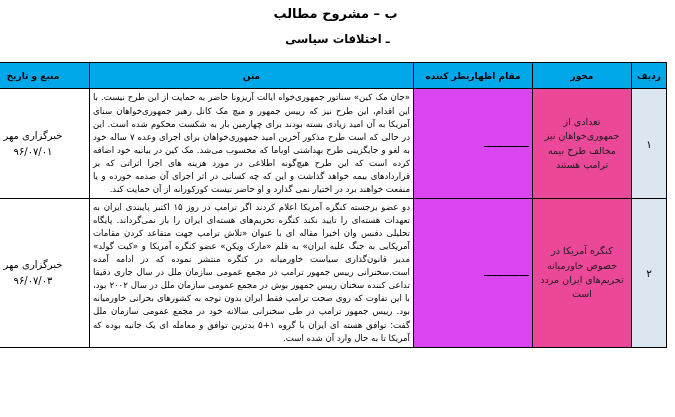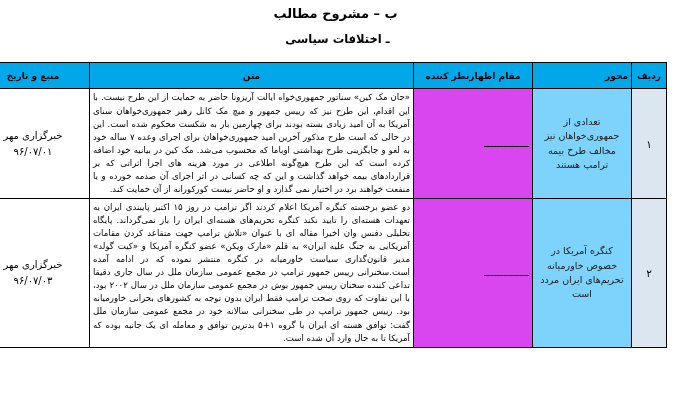--- a/index.html
+++ b/index.html
@@ -68,37 +68,37 @@
     background: #00a8ea;
     color: #000;
     font-size: 9px;
     font-weight: bold;
     height: 21px;
     text-align: center;
     border-top: 1.5px solid #000;
     border-bottom: 1.5px solid #000;
   }
   th.c-radif   { width: 28px; text-align: center; }
-  th.c-mehvar  { width: 92px; text-align: right; }
+  th.c-mehvar  { width: 92px; }
   th.c-maqam   { width: 112px; margin-top: 28px; }
   th.c-matn    { width: 317px; }
   th.c-manba   { width: 106px; }
 
   td.cell-radif {
     width: 28px;
     text-align: center;
     font-size: 10.5px;
     background: #dce6f1;
   }
   td.cell-mehvar {
     width: 92px;
     text-align: center;
     font-size: 9.5px;
     line-height: 1.5;
-    background: #7dd3fc;
+    background: #ec4899;
     color: #1a1a1a;
   }
   td.cell-maqam {
     width: 112px;
     font-size: 11px;
     background: #d946ef;
     letter-spacing: -0.5px;
     font-style: italic;
   }
   td.cell-matn {

